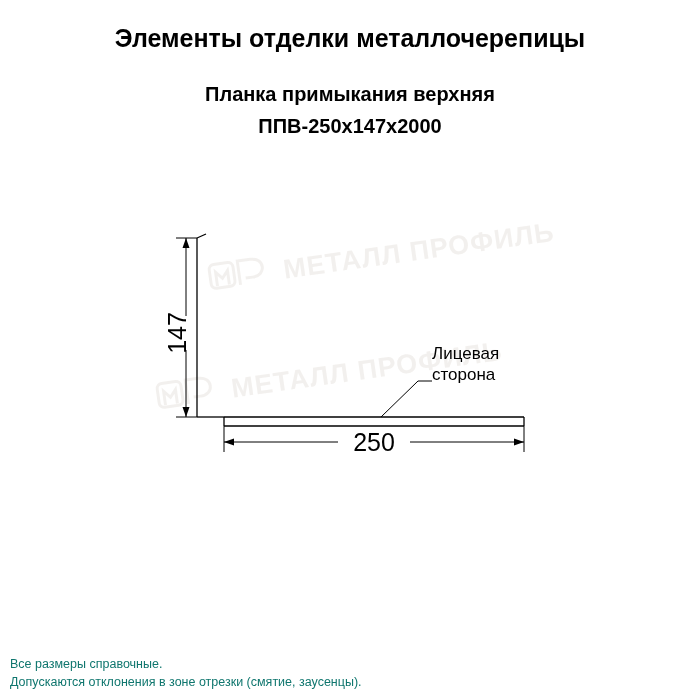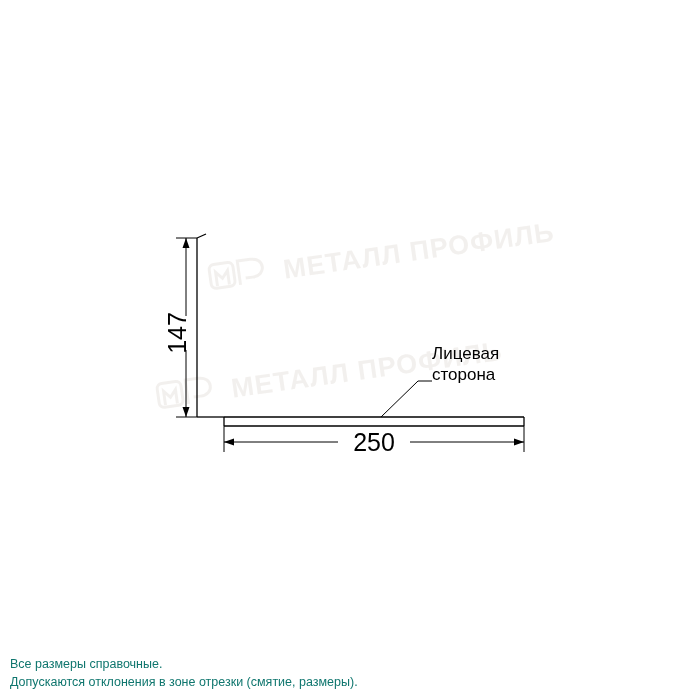--- a/index.html
+++ b/index.html
@@ -105,20 +105,25 @@
   }
   .footer div {
     white-space: nowrap;
   }
 </style>
 </head>
 <body>
 
 <div class="page">
 
+  <div class="titles">
+    <div class="title-main">Элементы отделки металлочерепицы</div>
+    <div class="title-sub">Планка примыкания верхняя</div>
+    <div class="title-code">ППВ-250х147х2000</div>
+  </div>
 
   <div class="wm wm1">
     <span class="mark">
       <svg width="58" height="34" viewBox="0 0 58 34" fill="none" xmlns="http://www.w3.org/2000/svg">
         <rect x="2" y="5" width="24" height="24" rx="5" stroke="#d9d2cb" stroke-width="3"></rect>
         <path d="M8 27 L8 13 L14 20 L20 13 L20 27" stroke="#d9d2cb" stroke-width="3" fill="none"></path>
         <path d="M31 29 L31 5 L44 5 C51 5 55 9 55 14 C55 19 51 23 44 23 L37 23" stroke="#d9d2cb" stroke-width="3" fill="none"></path>
       </svg>
     </span>
     <span class="wm-text">МЕТАЛЛ ПРОФИЛЬ</span>
@@ -184,16 +189,16 @@
         <path d="M381 227 L418 191"></path>
         <path d="M418 191 L432 191"></path>
       </g>
       <text x="432" y="169" font-family="Liberation Sans, sans-serif" font-size="17" fill="#000000">Лицевая</text>
       <text x="432" y="190" font-family="Liberation Sans, sans-serif" font-size="17" fill="#000000">сторона</text>
     </svg>
   </div>
 
   <div class="footer">
     <div>Все размеры справочные.</div>
-    <div>Допускаются отклонения в зоне отрезки (смятие, размеры).</div>
+    <div>Допускаются отклонения в зоне отрезки (смятие, заусенцы).</div>
   </div>
 
 </div>
 
 </body></html>

